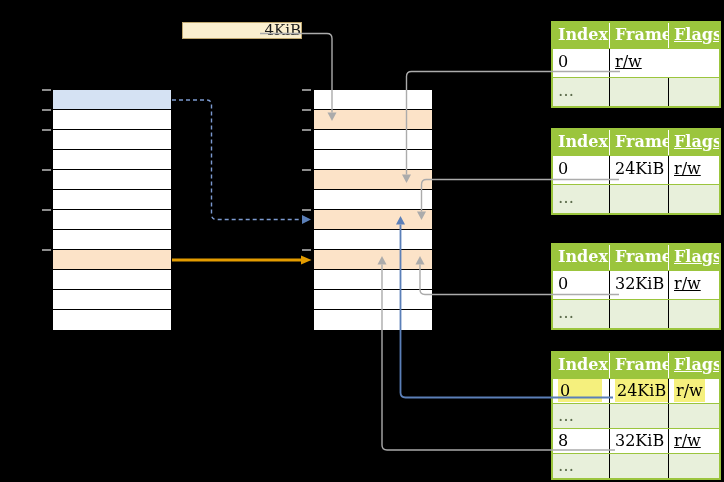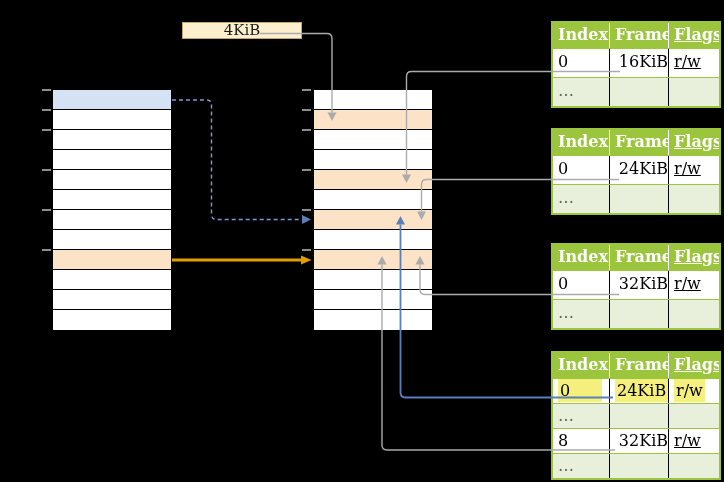--- a/index.html
+++ b/index.html
@@ -3,21 +3,21 @@
 <meta charset="utf-8">
 <style>
   html,body{margin:0;padding:0;background:#000;}
   #stage{position:relative;width:724px;height:482px;background:var(--background,#000);
     font-family:"DejaVu Serif","Liberation Serif",serif;overflow:hidden;}
   #stage *{box-sizing:border-box;}
 
   
   .labelbox{position:absolute;left:182px;top:22px;width:120px;height:17px;
     background:var(--label-box-cream);border:1px solid var(--label-box-border);
-    color:#1a1a1a;font-size:15px;line-height:15px;text-align:center;}
+    color:#1a1a1a;font-size:15px;line-height:15px;text-align:right;}
 
   
   .memtable{position:absolute;top:89px;width:120px;height:242px;
     border:1px solid #000;background:#fff;}
   .memtable .mrow{height:20px;border-bottom:1px solid #000;background:var(--memory-row-white);}
   .memtable .mrow:last-child{border-bottom:none;}
   .memtable .mrow.blue{background:var(--memory-row-blue);}
   .memtable .mrow.orange{background:var(--memory-row-orange);}
   #left-mem{left:52px;}
   #mid-mem{left:313px;}
@@ -31,21 +31,21 @@
   .phead .pcell{color:var(--header-text);font-weight:bold;line-height:24px;}
   .phead .c1,.phead .c2{border-left:1px solid #fff;}
   .prow{display:flex;height:29px;border-top:1px solid var(--table-border-green);
     color:var(--body-text);}
   .prow .pcell{line-height:26px;}
   .prow .c1,.prow .c2{border-left:1px solid #000;}
   .prow.shaded{background:var(--table-row-light-green);color:var(--ellipsis-text);}
   .compact .prow{height:25px;}
   .compact .prow .pcell{line-height:23px;}
   .pcell{padding-left:5px;overflow:hidden;white-space:nowrap;}
-  .c0{width:56px;}.c1{width:59px;text-align:right;}.c2{width:51px;text-decoration:underline;}
+  .c0{width:56px;}.c1{width:59px;}.c2{width:51px;text-decoration:underline;}
   .hl{background:var(--highlight-yellow);display:inline-block;padding:0 2px;}
   .hl0{min-width:44px;}.hl1{min-width:46px;}.hl2{min-width:25px;}
 
   
   #arrows{position:absolute;left:0;top:0;pointer-events:none;}
   .ln-gray{stroke:var(--arrow-gray);stroke-width:1.4;fill:none;}
   .hd-gray{fill:var(--arrow-gray);stroke:none;}
   .ln-blue{stroke:var(--arrow-blue);stroke-width:1.8;fill:none;}
   .hd-blue{fill:var(--arrow-blue);stroke:none;}
   .ln-dash{stroke:var(--arrow-blue-dashed);stroke-width:1.4;fill:none;stroke-dasharray:4 3;}
@@ -90,21 +90,20 @@
     </div>
 
   <div class="ptable pt1">
       <div class="phead">
         <div class="pcell c0">Index</div>
         <div class="pcell c1">Frame</div>
         <div class="pcell c2">Flags</div>
       </div>
       <div class="prow">
         <div class="pcell c0">0</div>
-        <div class="pcell c1">16KiB</div>
         <div class="pcell c2">r/w</div>
       </div>
       <div class="prow shaded">
         <div class="pcell c0">…</div>
         <div class="pcell c1"></div>
         <div class="pcell c2"></div>
       </div>
     </div>
   <div class="ptable pt2">
       <div class="phead">

